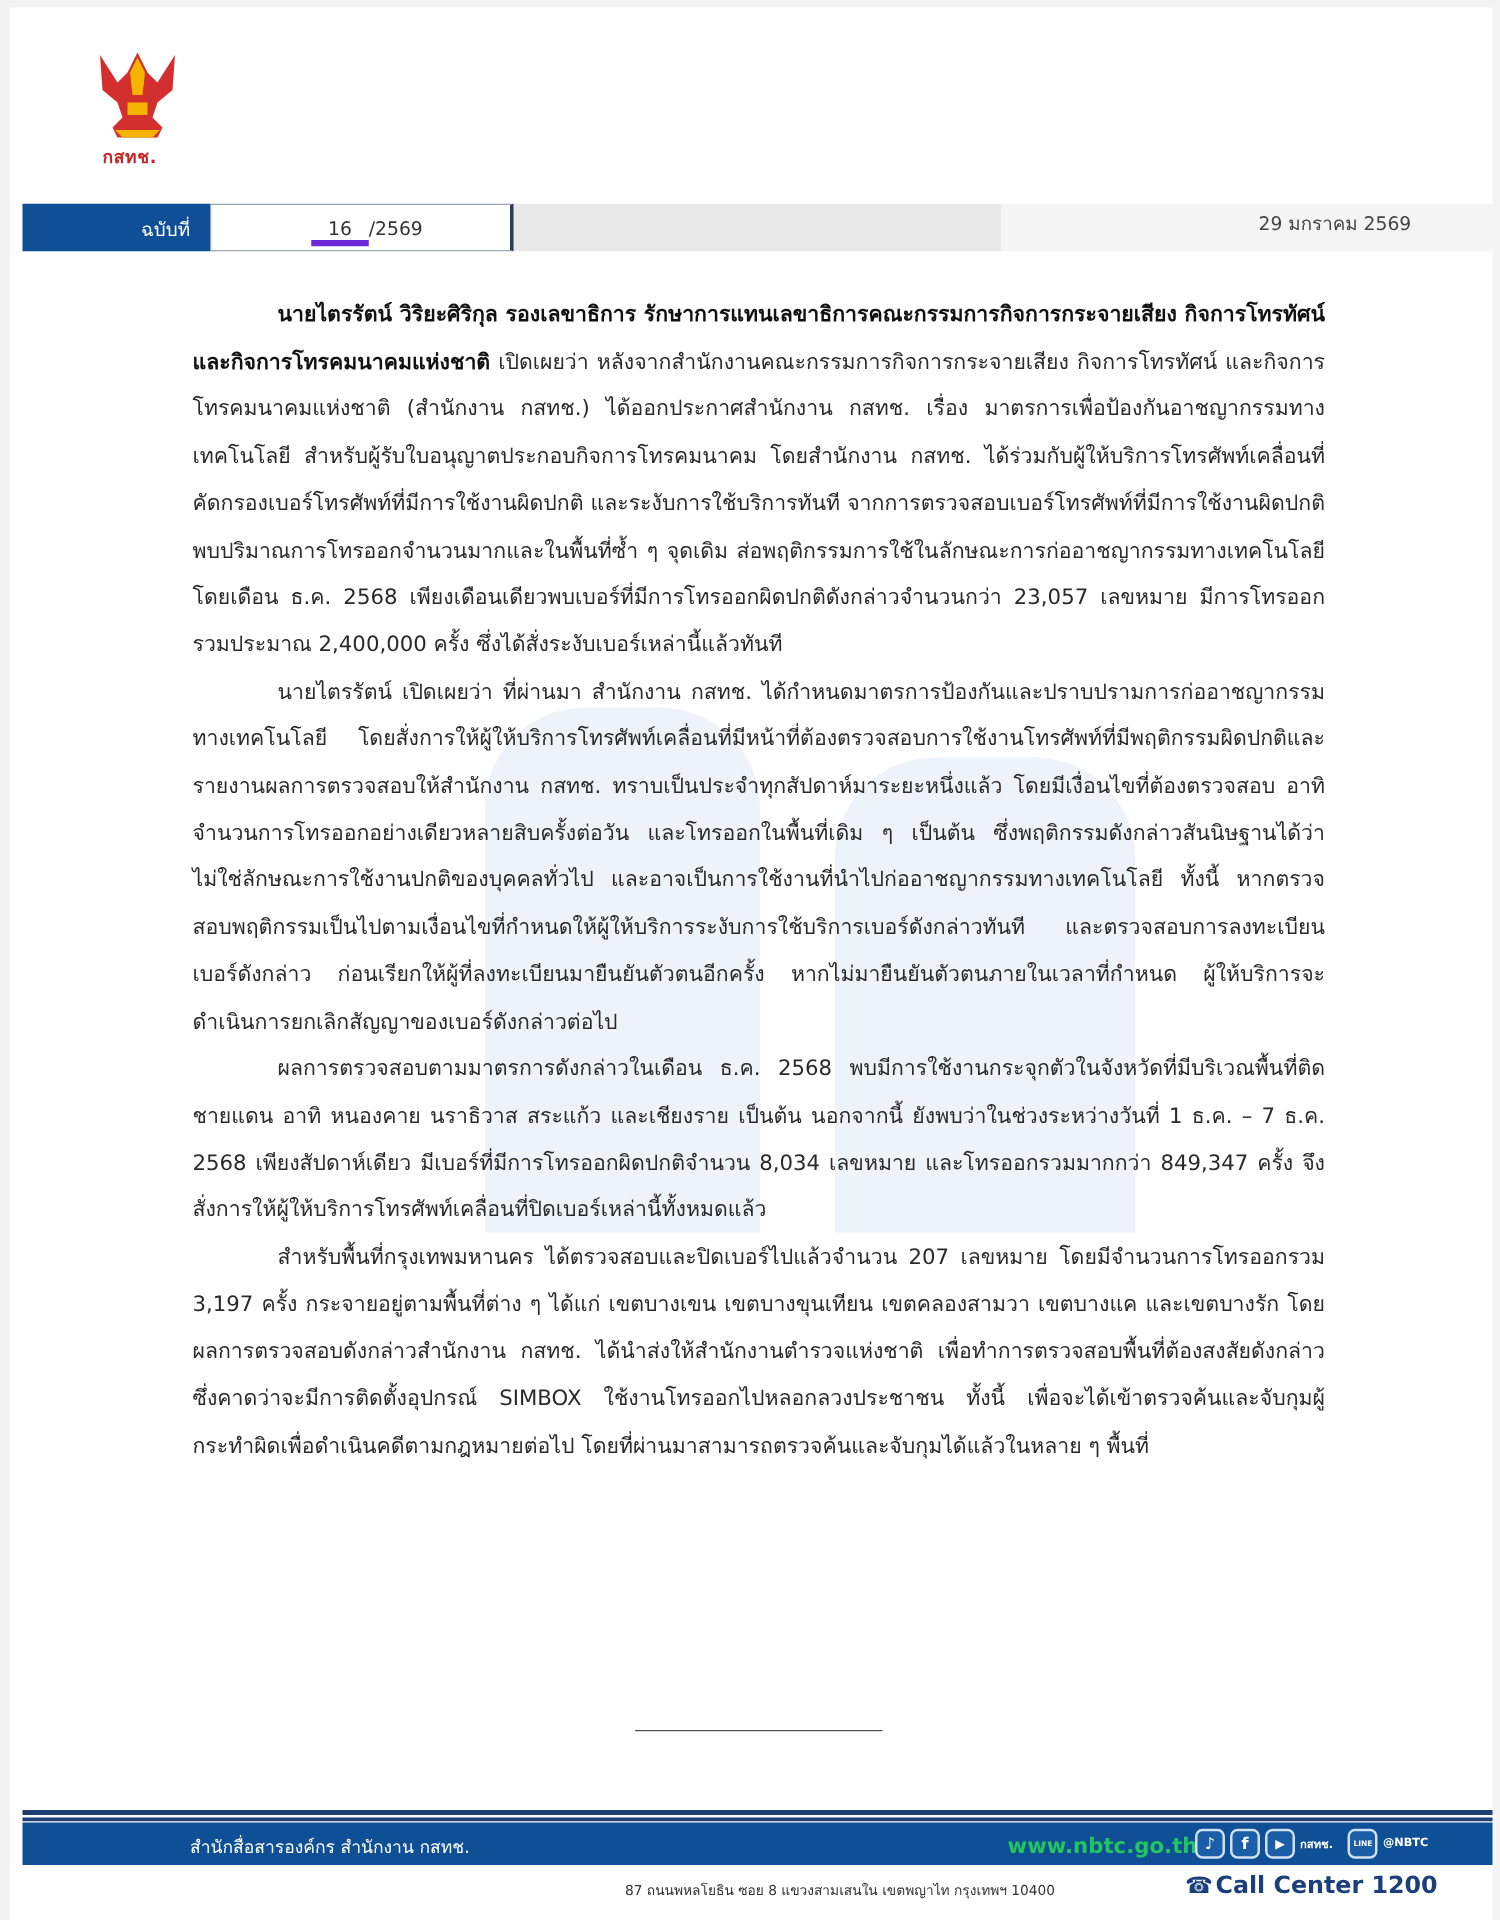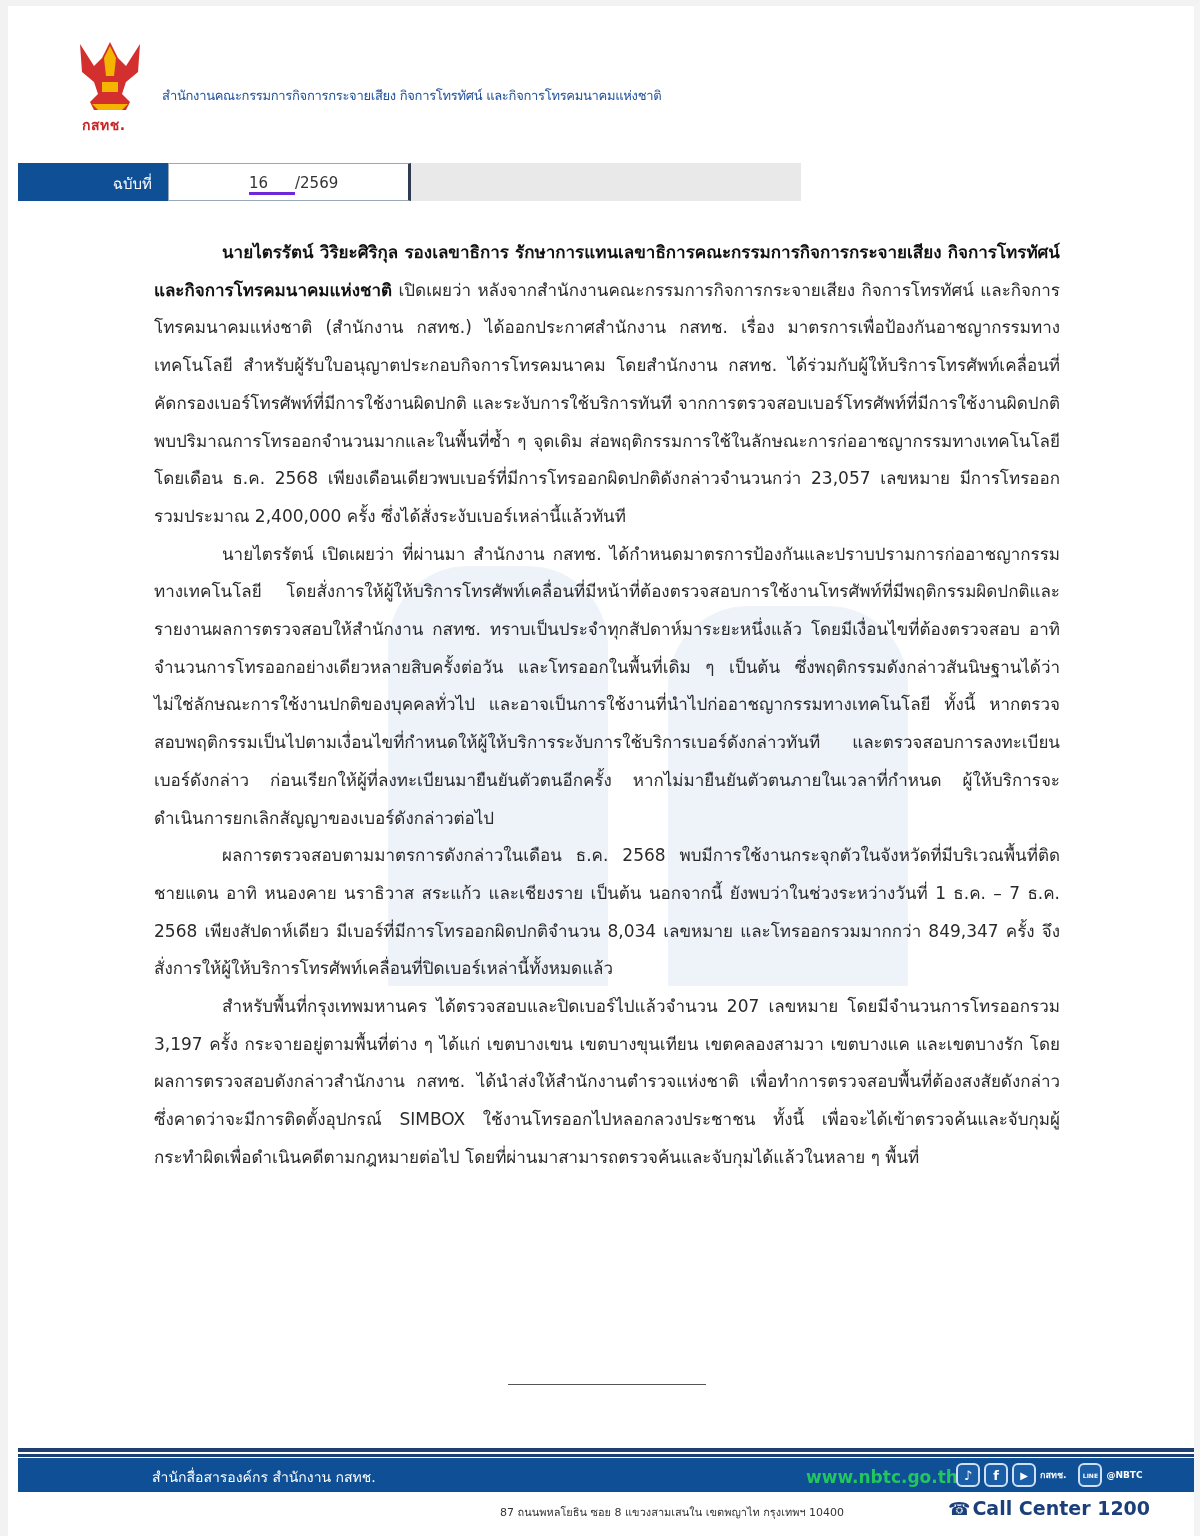--- a/index.html
+++ b/index.html
@@ -23,21 +23,21 @@
   .brand-main .b1 { font-size: 36px; font-weight: normal; }
   .brand-main .b2 { font-size: 40px; font-weight: bold; }
   .brand-sub { display: block; font-family: "DejaVu Sans", sans-serif; font-weight: bold; font-size: 17px; color: #1b56a6; margin-top: 4px; letter-spacing: 1px; }
 
   
   .issue-bar { position: absolute; left: 10px; top: 157px; width: 1176px; height: 48px; }
   .issue-label-box { position: absolute; left: 0; top: 0; width: 150px; height: 38px; background: #0e4f95; }
   .issue-label { position: absolute; right: 16px; top: 9px; color: #fff; font-size: 15px; }
   .issue-number-box { position: absolute; left: 150px; top: 0; width: 243px; height: 38px; background: #fff; border: 1px solid #9aa7b8; border-right: 3px solid #2f3b50; }
   .issue-number { position: absolute; left: 80px; top: 10px; font-size: 15px; color: #333; }
-  .issue-number .num { display: inline-block; min-width: 46px; border-bottom: 3px solid #6d28d9; text-align: left; }
+  .issue-number .num { display: inline-block; min-width: 46px; border-bottom: 5px solid #6d28d9; text-align: center; }
   .issue-gray { position: absolute; left: 393px; top: 0; width: 390px; height: 38px; background: #e9e9e9; }
   .issue-date-box { position: absolute; left: 783px; top: 0; width: 393px; height: 38px; background: #f4f4f4; }
   .issue-date { position: absolute; right: 65px; top: 4px; font-size: 15px; color: #444; }
 
   
   .content { position: absolute; left: 146px; top: 228px; width: 906px; z-index: 1; }
   .headline { font-size: 17.5px; font-weight: bold; line-height: 37.5px; color: #111; text-align: justify; }
   .para { font-size: 17px; line-height: 37.7px; color: #2a2a2a; text-align: justify; text-indent: 68px; }
   .para b { color: #111; }
   .divider { position: absolute; left: 500px; top: 1378px; width: 198px; border-top: 1px solid #555; }
@@ -71,31 +71,33 @@
     <div class="logo">
       <svg width="76" height="80" viewBox="0 0 76 80">
         <path d="M8 8 L22 30 L30 22 L38 6 L46 22 L54 30 L68 8 L66 36 L54 46 L50 58 L58 66 L54 74 L22 74 L18 66 L26 58 L22 46 L10 36 Z" fill="#d32f2f"></path>
         <path d="M32 22 L38 10 L44 22 L42 40 L34 40 Z" fill="#f4b400"></path>
         <circle cx="38" cy="30" r="5" fill="#f4b400"></circle>
         <rect x="30" y="46" width="16" height="10" fill="#f4b400"></rect>
         <path d="M20 68 L56 68 L50 74 L26 74 Z" fill="#f4b400"></path>
       </svg>
     </div>
     <div class="logo-label">กสทช.</div>
-    <div class="org-th">สำนักงานคณะกรรมการกิจการกระจายเสียง กิจการโทรทัศน์ และกิจการโทรคมนาคมแห่งชาติ</div>
   </div>
 
   <div class="issue-bar">
     <div class="issue-label-box">
       <span class="issue-label">ฉบับที่</span>
     </div>
     <div class="issue-number-box">
       <span class="issue-number"><span class="num">16</span><span>/2569</span></span>
     </div>
     <div class="issue-gray"></div>
+    <div class="issue-date-box">
+      <span class="issue-date">29 มกราคม 2569</span>
+    </div>
   </div>
 
   <div class="content">
     <p class="para"><b>นายไตรรัตน์ วิริยะศิริกุล รองเลขาธิการ รักษาการแทนเลขาธิการคณะกรรมการกิจการกระจายเสียง กิจการโทรทัศน์ และกิจการโทรคมนาคมแห่งชาติ</b><span> เปิดเผยว่า หลังจากสำนักงานคณะกรรมการกิจการกระจายเสียง กิจการโทรทัศน์ และกิจการโทรคมนาคมแห่งชาติ (สำนักงาน กสทช.) ได้ออกประกาศสำนักงาน กสทช. เรื่อง มาตรการเพื่อป้องกันอาชญากรรมทางเทคโนโลยี สำหรับผู้รับใบอนุญาตประกอบกิจการโทรคมนาคม โดยสำนักงาน กสทช. ได้ร่วมกับผู้ให้บริการโทรศัพท์เคลื่อนที่คัดกรองเบอร์โทรศัพท์ที่มีการใช้งานผิดปกติ และระงับการใช้บริการทันที จากการตรวจสอบเบอร์โทรศัพท์ที่มีการใช้งานผิดปกติ พบปริมาณการโทรออกจำนวนมากและในพื้นที่ซ้ำ ๆ จุดเดิม ส่อพฤติกรรมการใช้ในลักษณะการก่ออาชญากรรมทางเทคโนโลยี โดยเดือน ธ.ค. 2568 เพียงเดือนเดียวพบเบอร์ที่มีการโทรออกผิดปกติดังกล่าวจำนวนกว่า 23,057 เลขหมาย มีการโทรออกรวมประมาณ 2,400,000 ครั้ง ซึ่งได้สั่งระงับเบอร์เหล่านี้แล้วทันที</span></p>
     <p class="para">นายไตรรัตน์ เปิดเผยว่า ที่ผ่านมา สำนักงาน กสทช. ได้กำหนดมาตรการป้องกันและปราบปรามการก่ออาชญากรรมทางเทคโนโลยี โดยสั่งการให้ผู้ให้บริการโทรศัพท์เคลื่อนที่มีหน้าที่ต้องตรวจสอบการใช้งานโทรศัพท์ที่มีพฤติกรรมผิดปกติและรายงานผลการตรวจสอบให้สำนักงาน กสทช. ทราบเป็นประจำทุกสัปดาห์มาระยะหนึ่งแล้ว โดยมีเงื่อนไขที่ต้องตรวจสอบ อาทิ จำนวนการโทรออกอย่างเดียวหลายสิบครั้งต่อวัน และโทรออกในพื้นที่เดิม ๆ เป็นต้น ซึ่งพฤติกรรมดังกล่าวสันนิษฐานได้ว่าไม่ใช่ลักษณะการใช้งานปกติของบุคคลทั่วไป และอาจเป็นการใช้งานที่นำไปก่ออาชญากรรมทางเทคโนโลยี ทั้งนี้ หากตรวจสอบพฤติกรรมเป็นไปตามเงื่อนไขที่กำหนดให้ผู้ให้บริการระงับการใช้บริการเบอร์ดังกล่าวทันที และตรวจสอบการลงทะเบียนเบอร์ดังกล่าว ก่อนเรียกให้ผู้ที่ลงทะเบียนมายืนยันตัวตนอีกครั้ง หากไม่มายืนยันตัวตนภายในเวลาที่กำหนด ผู้ให้บริการจะดำเนินการยกเลิกสัญญาของเบอร์ดังกล่าวต่อไป</p>
     <p class="para">ผลการตรวจสอบตามมาตรการดังกล่าวในเดือน ธ.ค. 2568 พบมีการใช้งานกระจุกตัวในจังหวัดที่มีบริเวณพื้นที่ติดชายแดน อาทิ หนองคาย นราธิวาส สระแก้ว และเชียงราย เป็นต้น นอกจากนี้ ยังพบว่าในช่วงระหว่างวันที่ 1 ธ.ค. – 7 ธ.ค. 2568 เพียงสัปดาห์เดียว มีเบอร์ที่มีการโทรออกผิดปกติจำนวน 8,034 เลขหมาย และโทรออกรวมมากกว่า 849,347 ครั้ง จึงสั่งการให้ผู้ให้บริการโทรศัพท์เคลื่อนที่ปิดเบอร์เหล่านี้ทั้งหมดแล้ว</p>
     <p class="para">สำหรับพื้นที่กรุงเทพมหานคร ได้ตรวจสอบและปิดเบอร์ไปแล้วจำนวน 207 เลขหมาย โดยมีจำนวนการโทรออกรวม 3,197 ครั้ง กระจายอยู่ตามพื้นที่ต่าง ๆ ได้แก่ เขตบางเขน เขตบางขุนเทียน เขตคลองสามวา เขตบางแค และเขตบางรัก โดยผลการตรวจสอบดังกล่าวสำนักงาน กสทช. ได้นำส่งให้สำนักงานตำรวจแห่งชาติ เพื่อทำการตรวจสอบพื้นที่ต้องสงสัยดังกล่าวซึ่งคาดว่าจะมีการติดตั้งอุปกรณ์ SIMBOX ใช้งานโทรออกไปหลอกลวงประชาชน ทั้งนี้ เพื่อจะได้เข้าตรวจค้นและจับกุมผู้กระทำผิดเพื่อดำเนินคดีตามกฎหมายต่อไป โดยที่ผ่านมาสามารถตรวจค้นและจับกุมได้แล้วในหลาย ๆ พื้นที่</p>
   </div>
 
   <div class="divider"></div>

